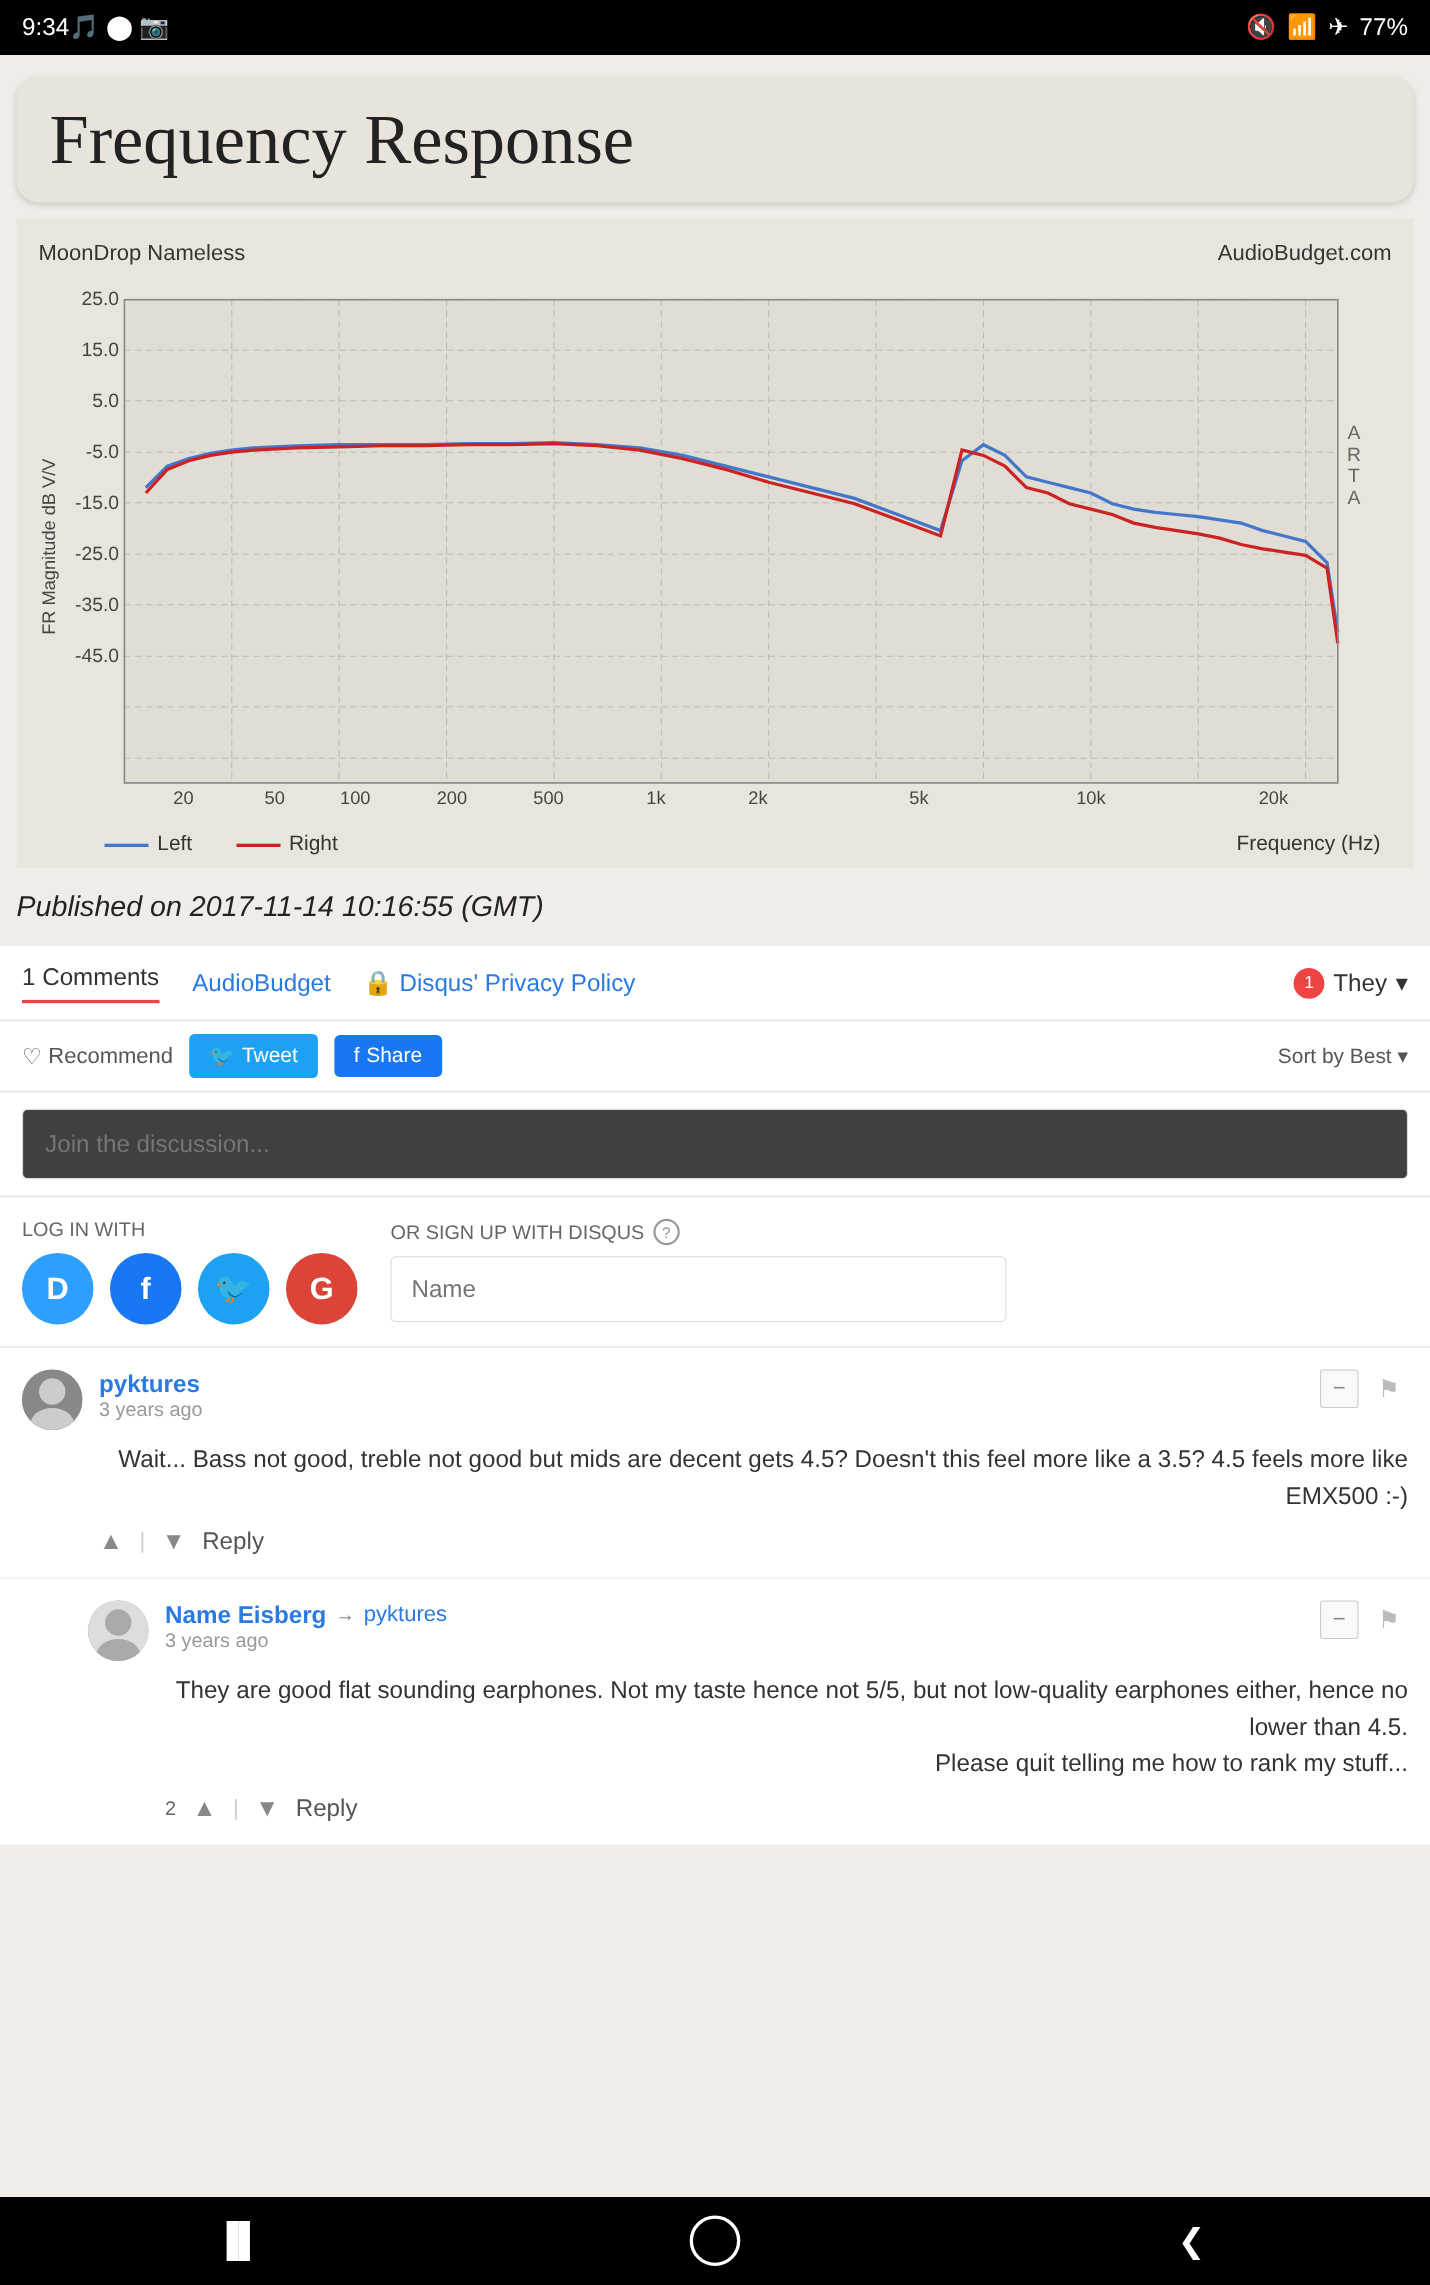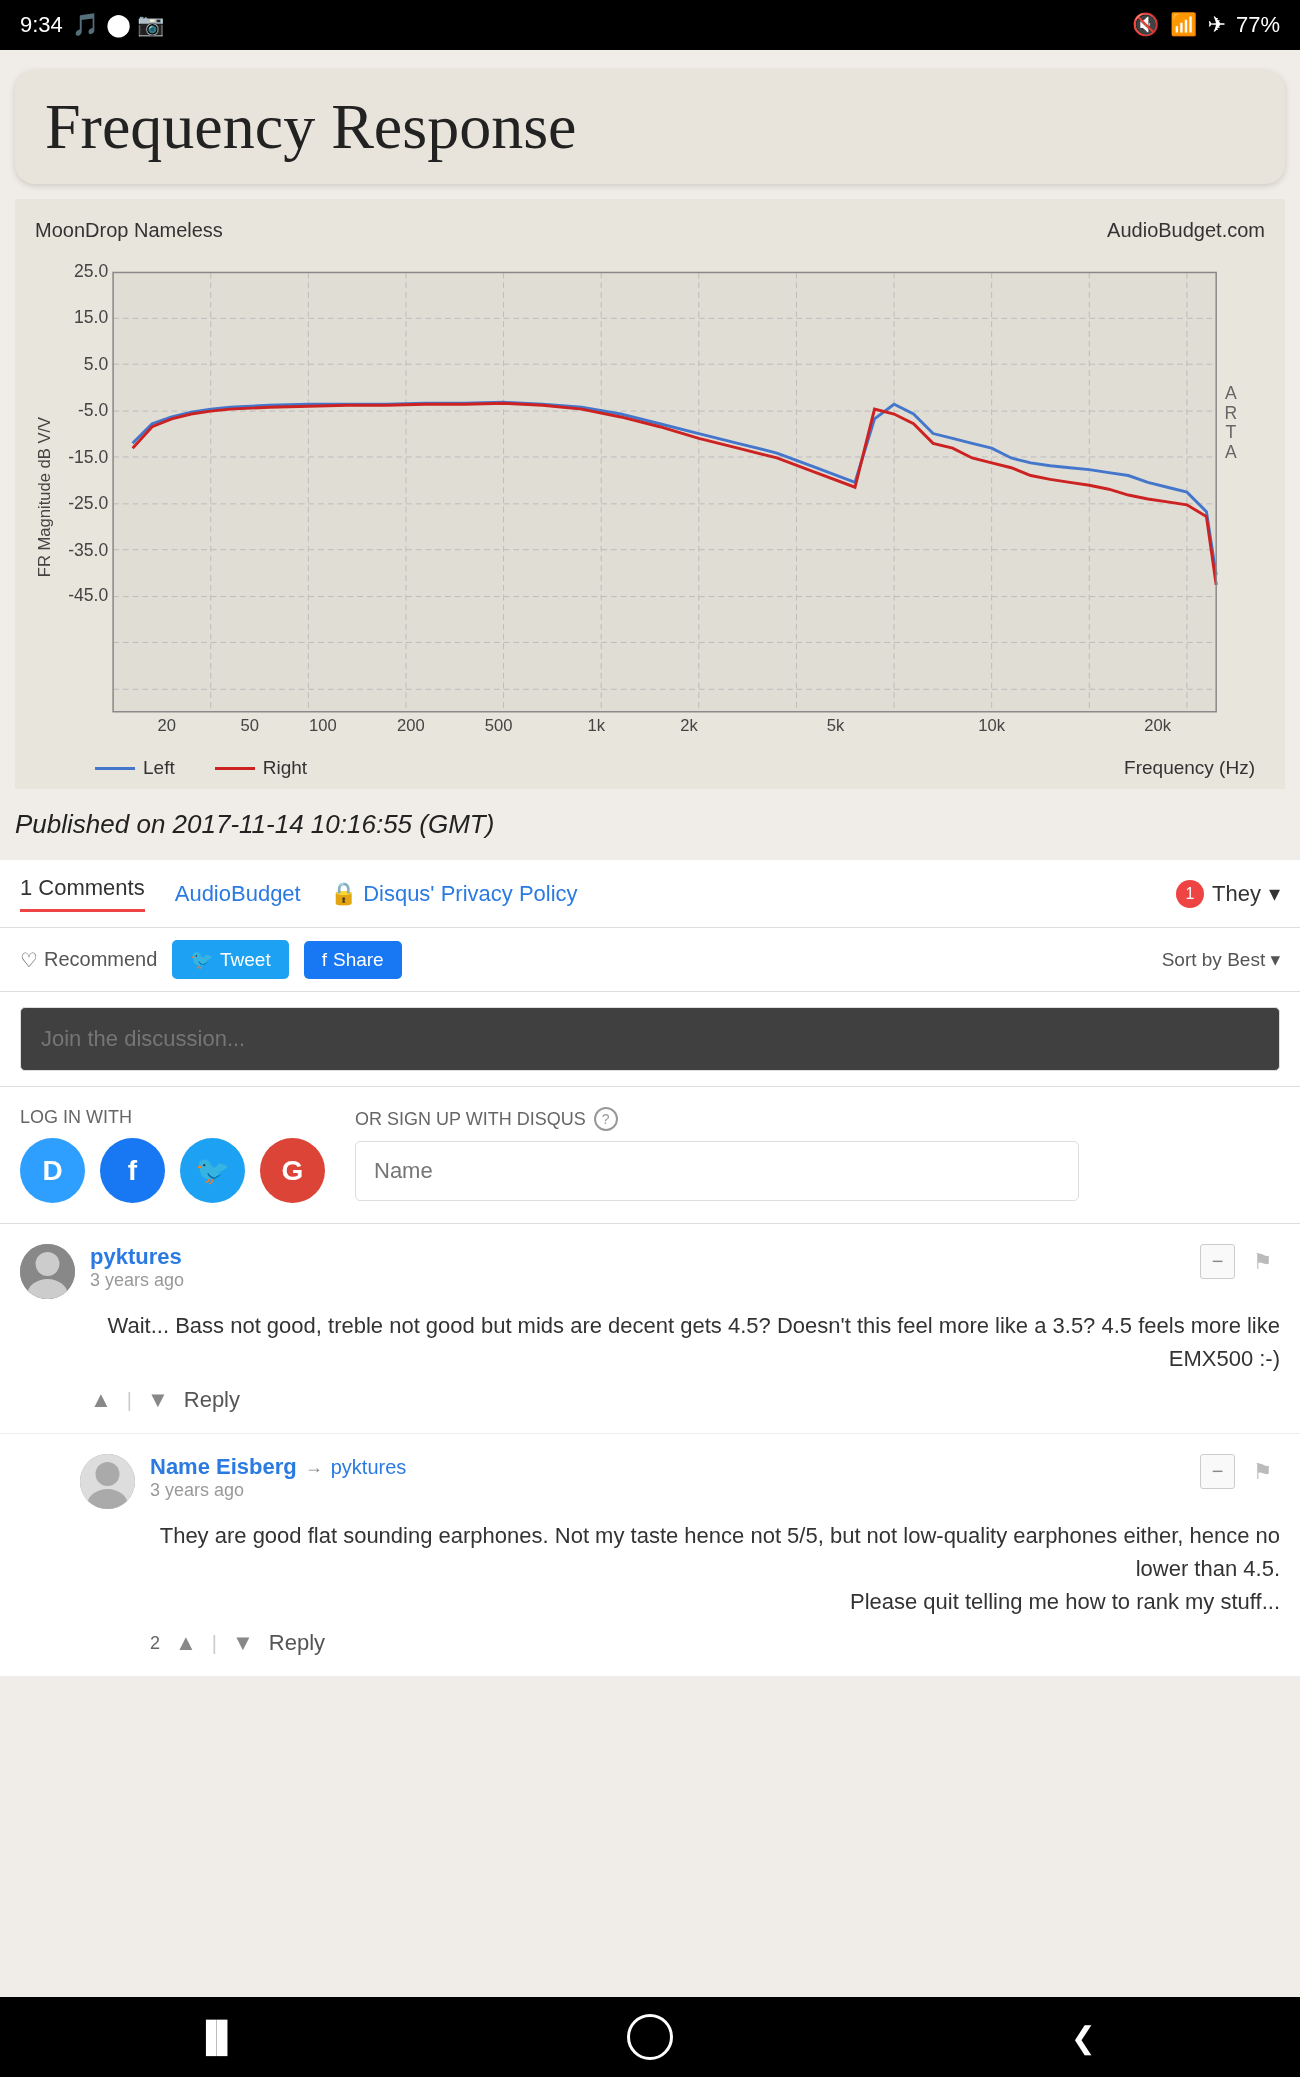--- a/index.html
+++ b/index.html
@@ -16,21 +16,21 @@
     .status-bar {
       background: #000;
       color: #fff;
       display: flex;
       justify-content: space-between;
       align-items: center;
       padding: 0 20px;
       height: 50px;
       font-size: 22px;
     }
-    .status-left { display: flex; align-items: center; gap: 10px; }
+    .status-left { display: flex; align-items: center; }
     .status-right { display: flex; align-items: center; gap: 10px; }
 
     
     .title-bar {
       background: #e8e4dc;
       border-radius: 20px;
       margin: 20px 15px 15px 15px;
       padding: 20px 30px;
       box-shadow: 0 2px 6px rgba(0,0,0,0.15);
     }
@@ -264,21 +264,21 @@
       height: 24px;
       border-radius: 50%;
       border: 2px solid #999;
       display: flex;
       align-items: center;
       justify-content: center;
       font-size: 14px;
       color: #999;
     }
     .name-input {
-      width: 724px;
+      width: 560px;
       padding: 16px 18px;
       font-size: 22px;
       color: #aaa;
       border: 1px solid #ddd;
       border-radius: 5px;
     }
 
     
     .comment {
       padding: 20px;

